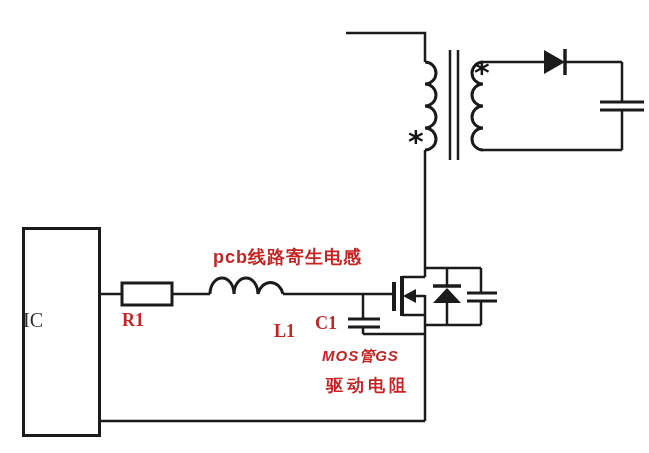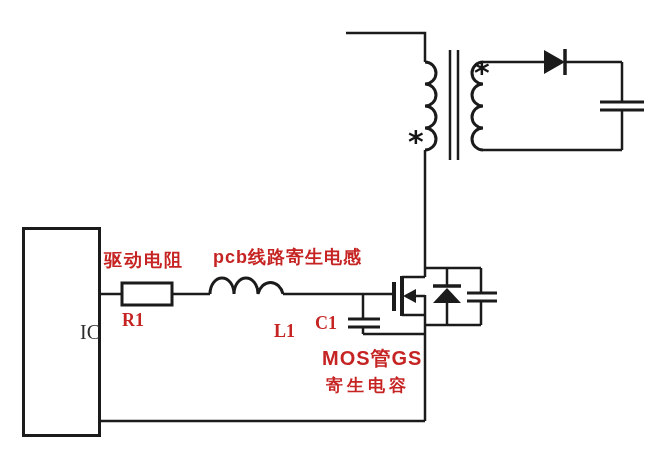--- a/index.html
+++ b/index.html
@@ -9,21 +9,21 @@
   }
   #circuit-svg{position:absolute;left:0;top:0;}
   .lbl{position:absolute;white-space:nowrap;line-height:1;}
   .red-cn{color:#c62323;font-weight:bold;font-size:18px;letter-spacing:2px;
           font-family:"Liberation Sans",sans-serif;}
   .red-ref{color:#c62323;font-size:18px;font-weight:bold;
            font-family:"Liberation Serif",serif;text-align:center;}
   .blk{color:#2b2b2b;font-size:20px;font-family:"Liberation Serif",serif;}
   .dot{color:#151515;font-size:30px;font-weight:bold;
        font-family:"DejaVu Sans",sans-serif;}
-  .ic-label-box{left:23px;top:322px;width:77px;text-align:right;}
+  .ic-label-box{left:23px;top:310px;width:77px;text-align:left;}
 </style>
 </head>
 <body>
 
 <div id="stage">
 
   <svg id="circuit-svg" width="649" height="453" viewBox="0 0 649 453">
     <g stroke="#1b1b1b" fill="none" stroke-width="2.5">
 
       <g>
@@ -103,30 +103,29 @@
         <path d="M600,102 H644" stroke-width="3"></path>
         <path d="M600,110 H644" stroke-width="3"></path>
         <path d="M622,110 V150"></path>
         <path d="M622,150 H483"></path>
       </g>
     </g>
   </svg>
 
   <div class="lbl blk ic-label-box">IC</div>
 
-  <div class="lbl red-cn" style="left:104px;top:251px;">驱动电阻</div>
 
   <div class="lbl red-ref" style="left:122px;top:311px;">R1</div>
 
   <div class="lbl red-cn" style="left:213px;top:248px;letter-spacing:1px;text-align:center;">pcb线路寄生电感</div>
 
   <div class="lbl red-ref" style="left:233px;top:322px;margin-left:41px;">L1</div>
 
   <div class="lbl red-ref" style="left:315px;top:314px;">C1</div>
 
-  <div class="lbl red-cn" style="left:322px;top:348px;font-size:20px;letter-spacing:1px;">MOS管GS</div>
+  <div class="lbl red-cn" style="left:322px;top:348px;font-size:15px;letter-spacing:1px;font-style:italic;">MOS管GS</div>
 
-  <div class="lbl red-cn" style="left:326px;top:377px;font-size:17px;letter-spacing:4px;">寄生电容</div>
+  <div class="lbl red-cn" style="left:326px;top:377px;font-size:17px;letter-spacing:4px;">驱动电阻</div>
 
   <div class="lbl dot" style="left:408px;top:127px;">*</div>
 
   <div class="lbl dot" style="left:474px;top:58px;">*</div>
 </div>
 
 </body></html>

